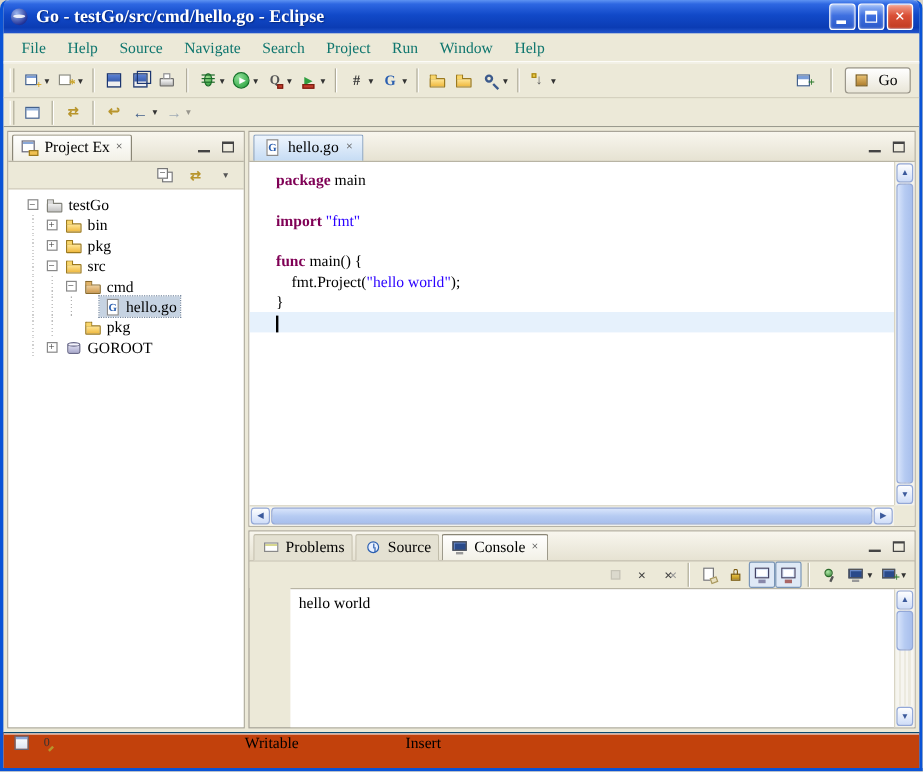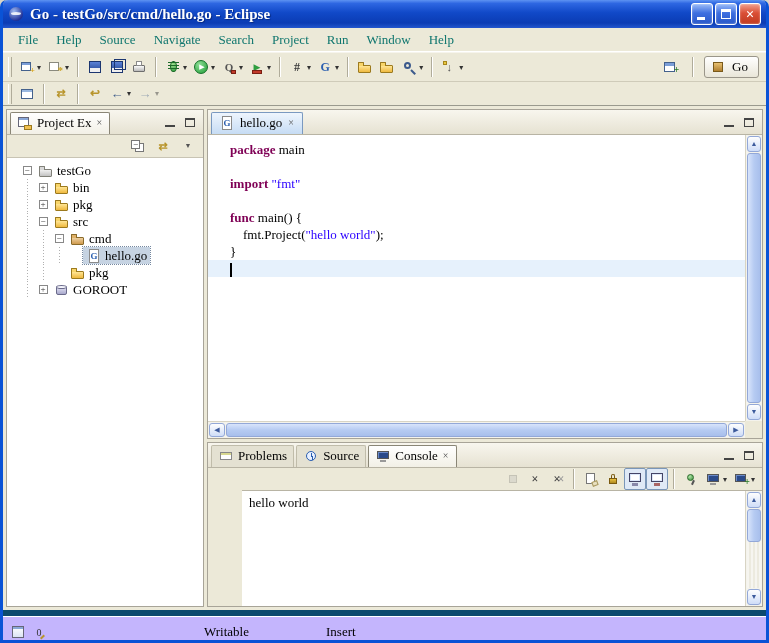--- a/index.html
+++ b/index.html
@@ -164,25 +164,25 @@
   .hscroll{grid-area:2/1;display:flex;background:#f4f3ec;border-top:1px solid #d8d4c4;}
   .hscroll .sb-track{margin:1px 0;background:repeating-linear-gradient(0deg,#f6f5f0 0 2px,#eceadf 2px 4px);}
   .hscroll .sb-thumb{top:0;bottom:0;left:0;right:0;background:linear-gradient(#d8e4fb,#b6cbf2 50%,#a8bfec);}
   .sb-corner{grid-area:2/2;background:#ece9d8;}
   
   .console-status{flex:0 0 18px;display:flex;align-items:center;padding:0 6px;font-size:13px;background:#ECE9D8;white-space:nowrap;}
   .console-toolbar{flex:0 0 22px;display:flex;align-items:center;justify-content:flex-end;padding:0 4px;background:#ECE9D8;}
   .console-body{flex:1;display:flex;background:#fff;border-top:1px solid #b8b4a4;min-height:0;margin-left:34px;}
   .console-out{flex:1;padding:4px 7px;font-size:13px;white-space:pre;overflow:hidden;}
   
-  .statusbar{flex:0 0 30px;display:flex;align-items:flex-end;background:#c4b5fd;border-top:6px solid #0c4a6e;box-shadow:inset 0 1px 0 #fff;}
+  .statusbar{flex:0 0 30px;display:flex;align-items:flex-start;background:#c2410c;border-top:1px solid #0c4a6e;box-shadow:inset 0 1px 0 #fff;}
   .sb-zone{display:flex;align-items:center;padding:0 7px;font-size:13px;white-space:nowrap;}
   .z-icons{width:192px;flex:0 0 192px;gap:5px;}
   .z-writable{width:120px;flex:0 0 120px;}
-  .z-insert{width:104px;flex:0 0 104px;}
+  .z-insert{width:104px;flex:0 0 104px;margin-left:12px;}
   .sbdiv{width:0;border-left:1px solid #9a9a8e;border-right:1px solid #fff;margin:4px 0;}
 </style>
 </head>
 <body>
 
 <div class="window">
 
   <div class="titlebar">
     <span class="ic i-eclipse-logo"></span>
     <span class="title-text">Go - testGo/src/cmd/hello.go - Eclipse</span>

